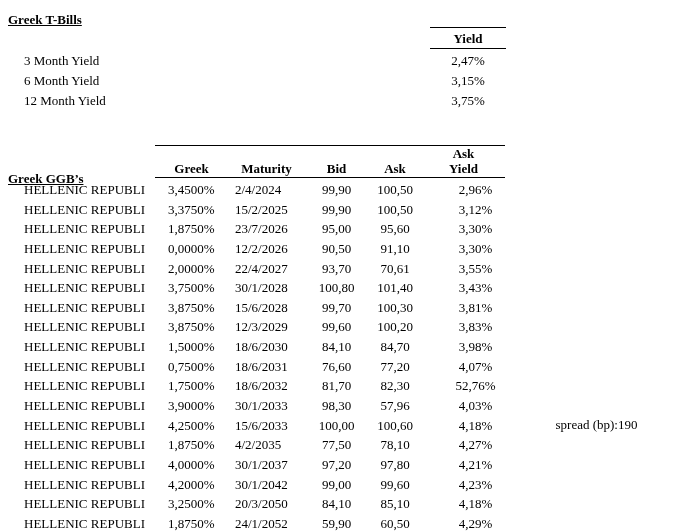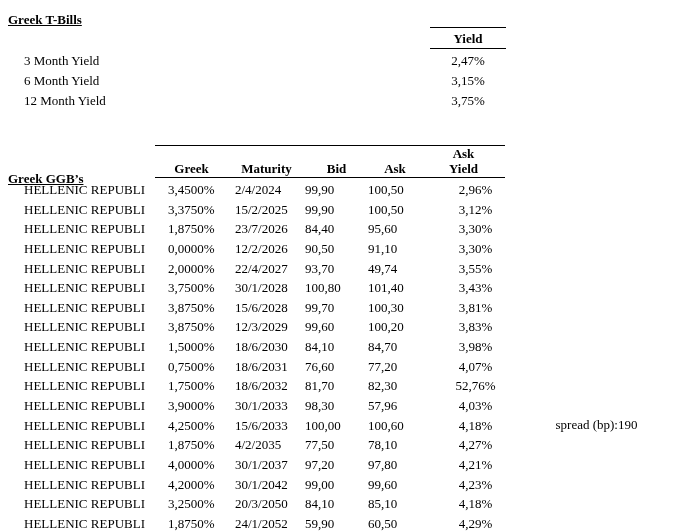--- a/index.html
+++ b/index.html
@@ -44,21 +44,21 @@
   
   .ggb-rows { position:absolute; left:24px; top:180px; width:481px; }
   .ggb-row {
     display:grid;
     grid-template-columns:131px 73px 77px 63px 54px 83px;
     height:19.65px; line-height:19.65px;
     white-space:nowrap;
   }
   .c.coupon   { padding-left:13px; }
   .c.maturity { padding-left:7px; }
-  .c.bid, .c.ask { text-align:left; }
+  .c.bid, .c.ask { text-align:center; }
   .c.yield    { text-align:center; padding-left:4px;margin-left:20px; }
 
   
   .spread {
     position:absolute; left:525px; top:415px; width:143px;
     height:19.65px; line-height:19.65px;
     display:flex; justify-content:center;
     white-space:nowrap;
   }
 </style>
@@ -120,40 +120,40 @@
         <div class="c maturity">15/2/2025</div>
         <div class="c bid">99,90</div>
         <div class="c ask">100,50</div>
         <div class="c yield">3,12%</div>
       </div>
 
       <div class="ggb-row">
         <div class="c name">HELLENIC REPUBLI</div>
         <div class="c coupon">1,8750%</div>
         <div class="c maturity">23/7/2026</div>
-        <div class="c bid">84,40</div>
+        <div class="c bid">95,00</div>
         <div class="c ask">95,60</div>
         <div class="c yield">3,30%</div>
       </div>
 
       <div class="ggb-row">
         <div class="c name">HELLENIC REPUBLI</div>
         <div class="c coupon">0,0000%</div>
         <div class="c maturity">12/2/2026</div>
         <div class="c bid">90,50</div>
         <div class="c ask">91,10</div>
         <div class="c yield">3,30%</div>
       </div>
 
       <div class="ggb-row">
         <div class="c name">HELLENIC REPUBLI</div>
         <div class="c coupon">2,0000%</div>
         <div class="c maturity">22/4/2027</div>
         <div class="c bid">93,70</div>
-        <div class="c ask">49,74</div>
+        <div class="c ask">70,61</div>
         <div class="c yield">3,55%</div>
       </div>
 
       <div class="ggb-row">
         <div class="c name">HELLENIC REPUBLI</div>
         <div class="c coupon">3,7500%</div>
         <div class="c maturity">30/1/2028</div>
         <div class="c bid">100,80</div>
         <div class="c ask">101,40</div>
         <div class="c yield">3,43%</div>

